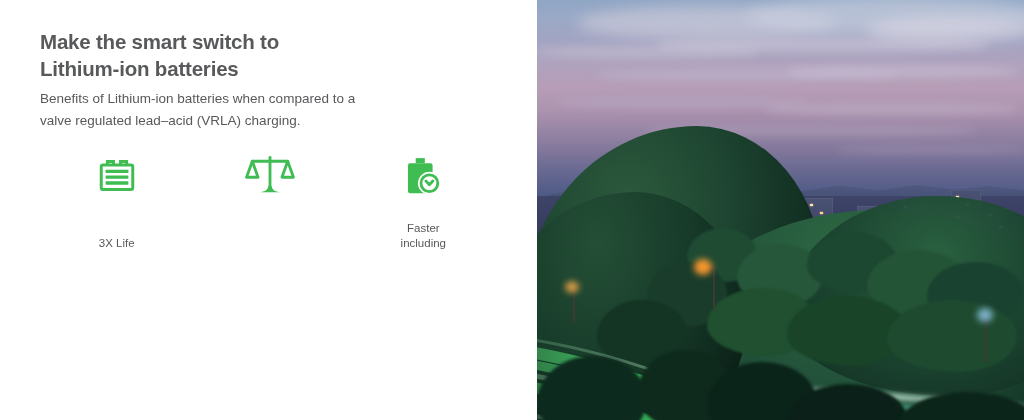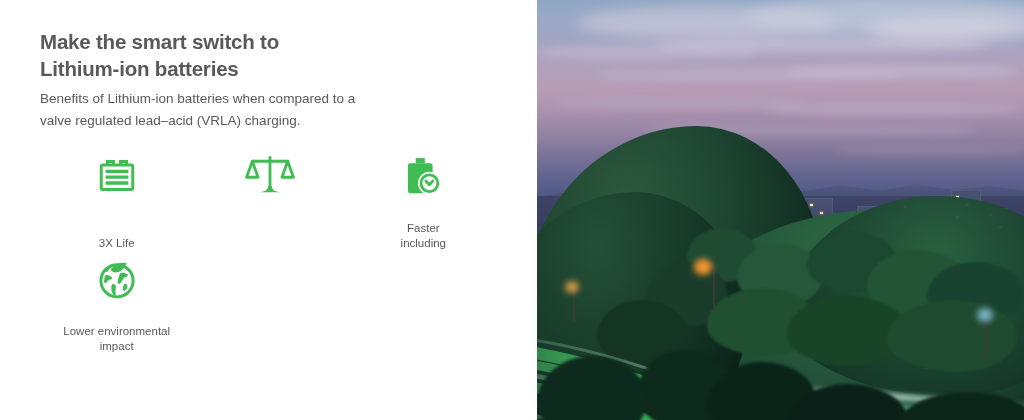--- a/index.html
+++ b/index.html
@@ -284,39 +284,20 @@
             <circle cx="30" cy="33" r="12.5" fill="#ffffff"></circle>
             <circle cx="30" cy="33" r="9.2" fill="none" stroke="#3fbd52" stroke-width="3.1"></circle>
             <path d="M26.2 30.6 30 34.6l3.8-4" fill="none" stroke="#3fbd52" stroke-width="3.1" stroke-linecap="round" stroke-linejoin="round"></path>
           </svg>
         </span>
         <span class="cell-label">Faster
 including</span>
       </div>
 
 
-      <div class="cell">
-        <span class="icon-wrap">
-          <svg width="46" height="46" viewBox="0 0 50 50" aria-hidden="true">
-            <circle cx="25" cy="28" r="17.5" fill="none" stroke="#3fbd52" stroke-width="3.2"></circle>
-
-            <g fill="#3fbd52">
-              <path d="M12.5 22c2.4-.6 4.6.4 6.4 1.8 1.3 1 .6 2.6-.8 2.8-2 .3-3.6 1.5-4.4 3.3-.6 1.3-2.3 1.1-2.6-.3-.4-2 .2-5.1 1.4-7.6z"></path>
-              <path d="M20.2 31.6c1.6-.3 3 .6 3.5 2.1.5 1.6-.2 3.3-.4 5-.2 1.5.6 2.9.3 4.4-.2 1.1-1.6 1.3-2.3.4-1.7-2.2-2.6-4.8-2.5-7.6.1-1.9.2-4 1.4-4.3z"></path>
-              <path d="M28.5 19.5c2.6-.6 5.2.1 7.6 1.2 1.2.6 1 2.3-.3 2.7-2.3.6-3.9 2-4.9 4-.7 1.5-1.5 3.1-3.1 3.8-1.2.5-2.4-.5-2.2-1.8.4-3.2 1.3-6.3 2.9-9.9z"></path>
-              <path d="M33 31.5c1.5-.7 3.2.3 3.3 1.9.1 2-.8 3.9-2.3 5.2-1 .9-2.6.2-2.6-1.2 0-2 .4-4.5 1.6-5.9z"></path>
-            </g>
-
-            <path d="M20.4 13.2c4.2-4.6 10.6-5.6 14.8-4.3-1.4 4.6-5.2 9-10.2 9.9-3.1.6-5.4-.5-6.5-2.1-.6-.9-.2-2.1 1.9-3.5z" fill="#3fbd52"></path>
-            <path d="M13.6 17.2c1.9-3.2 5.2-5.4 8.6-6.2" fill="none" stroke="#3fbd52" stroke-width="2.6" stroke-linecap="round"></path>
-          </svg>
-        </span>
-        <span class="cell-label">Lower environmental
-impact</span>
-      </div>
 
     </div>
 
   </div>
 
   <div class="photo">
 
     <div class="sky"></div>
 
     <div class="cloud" style="left:40px;  top:6px;   width:260px; height:34px; background:#d7d2df;"></div>

